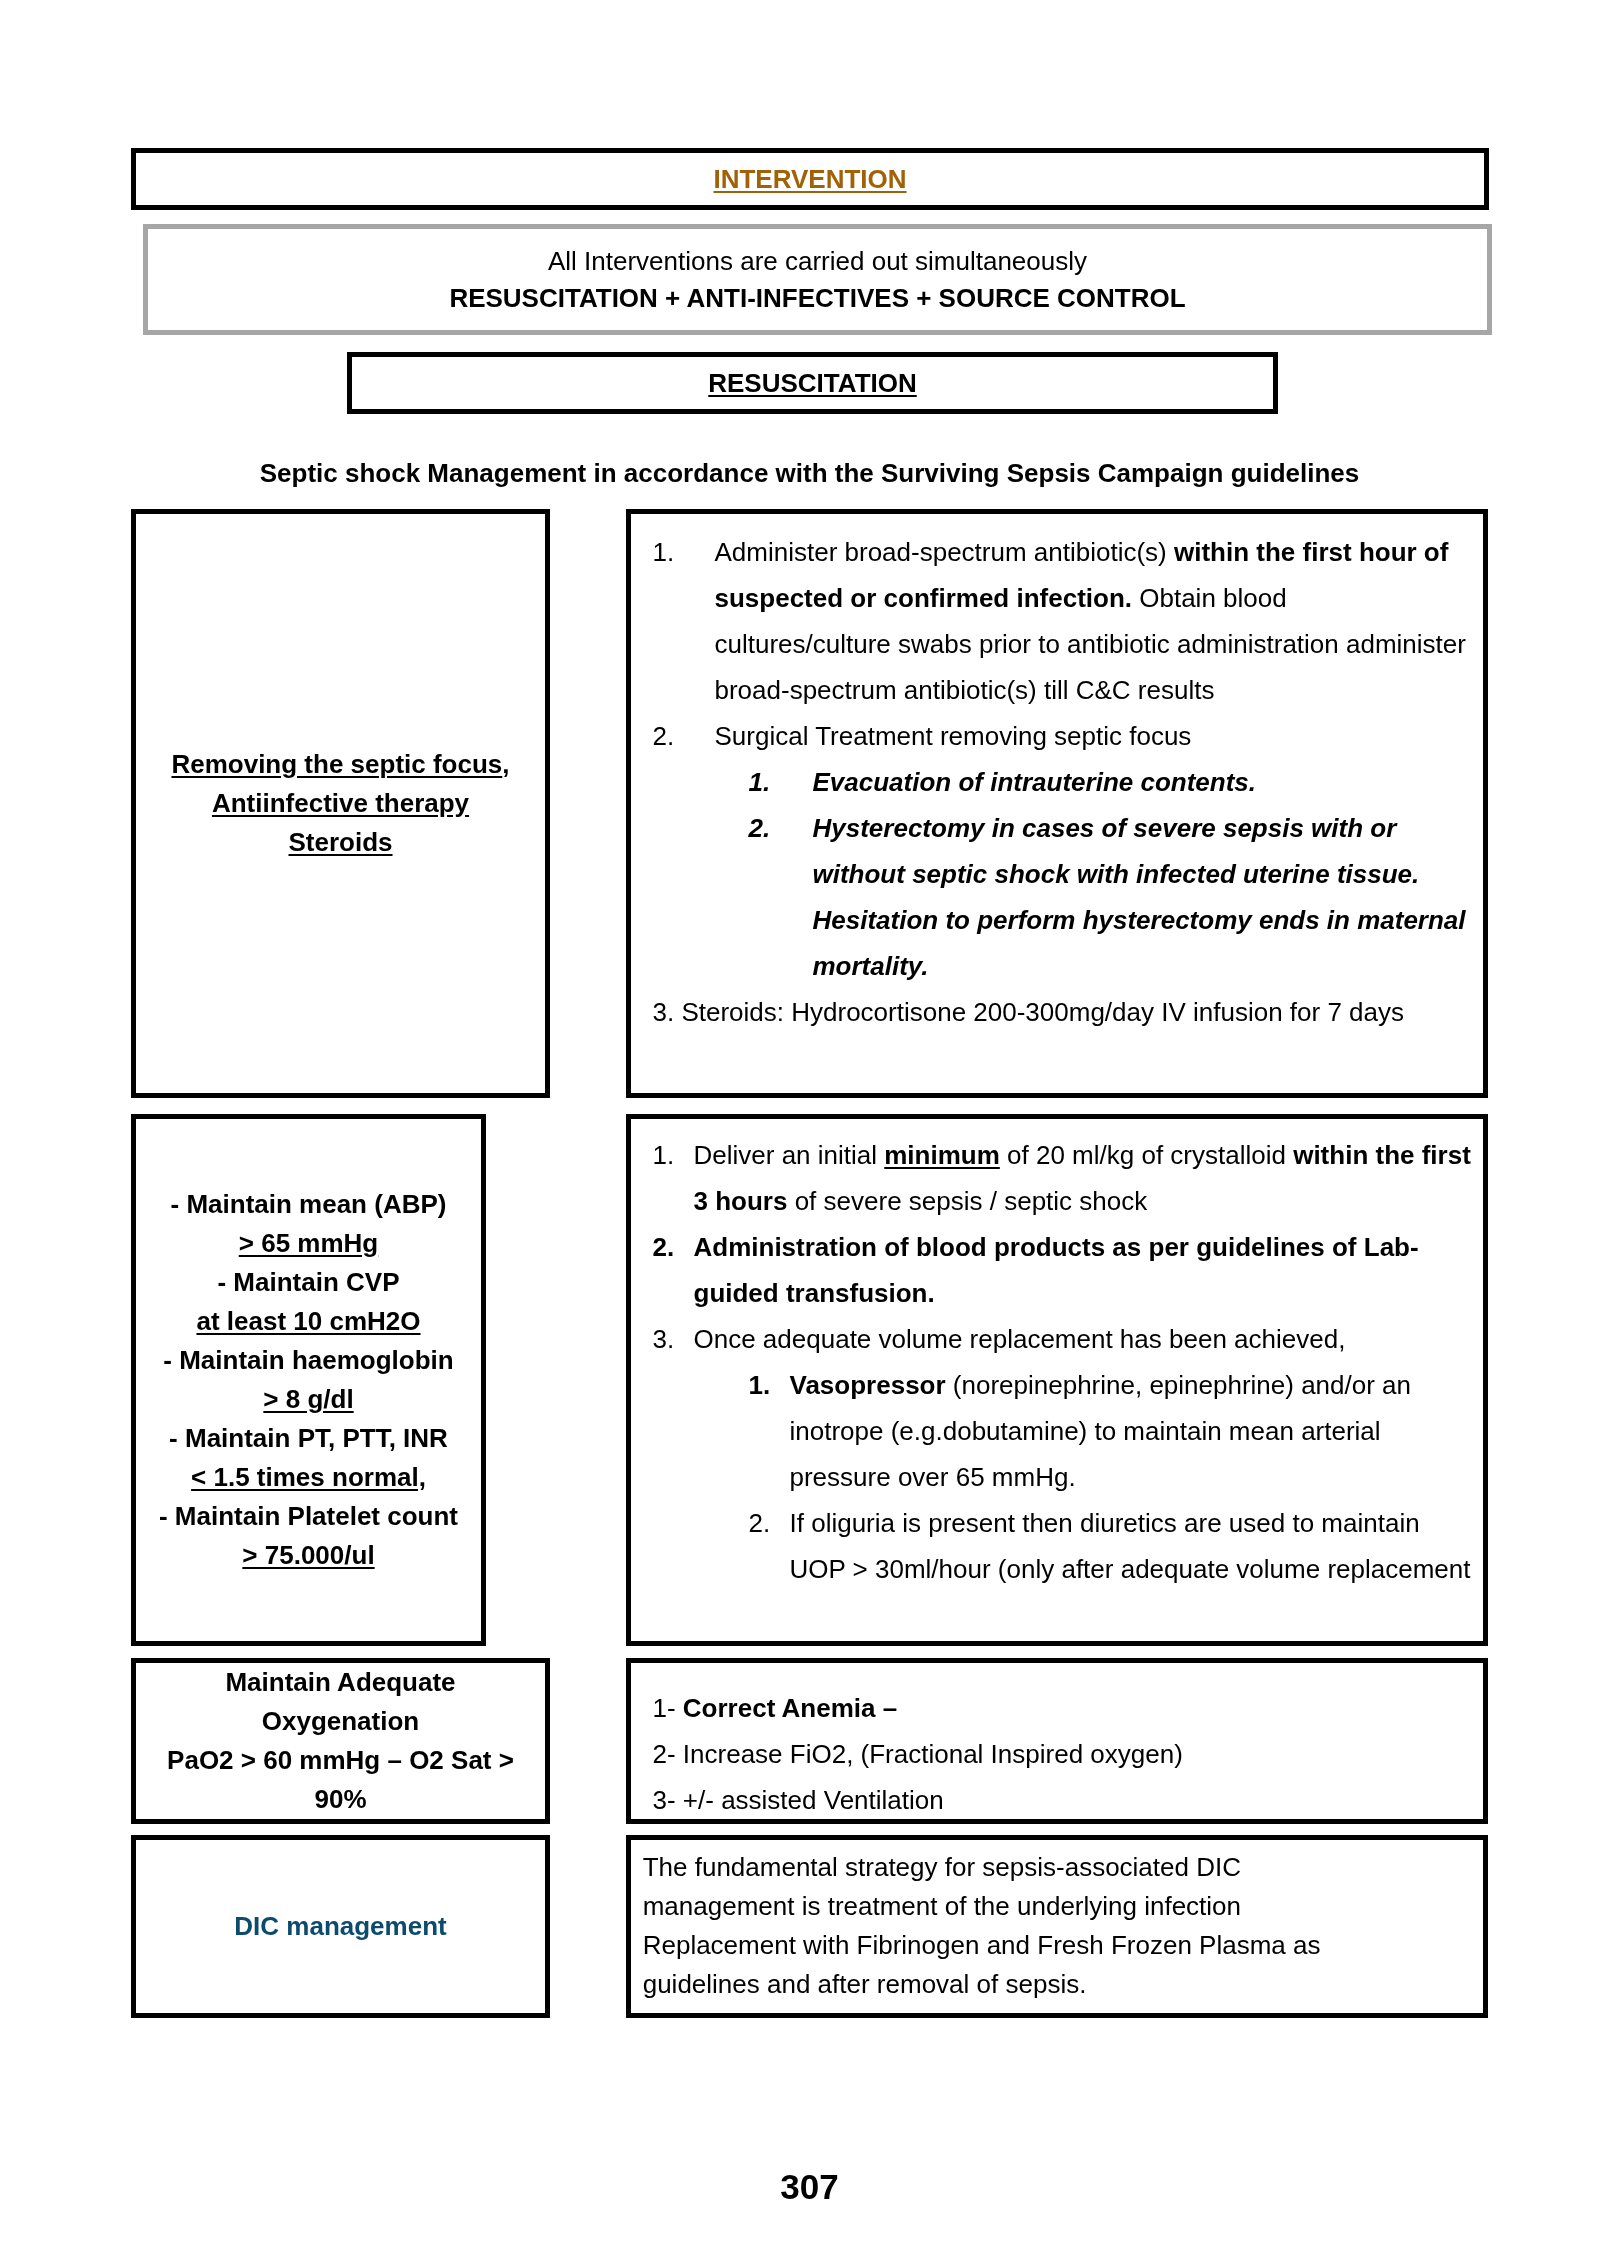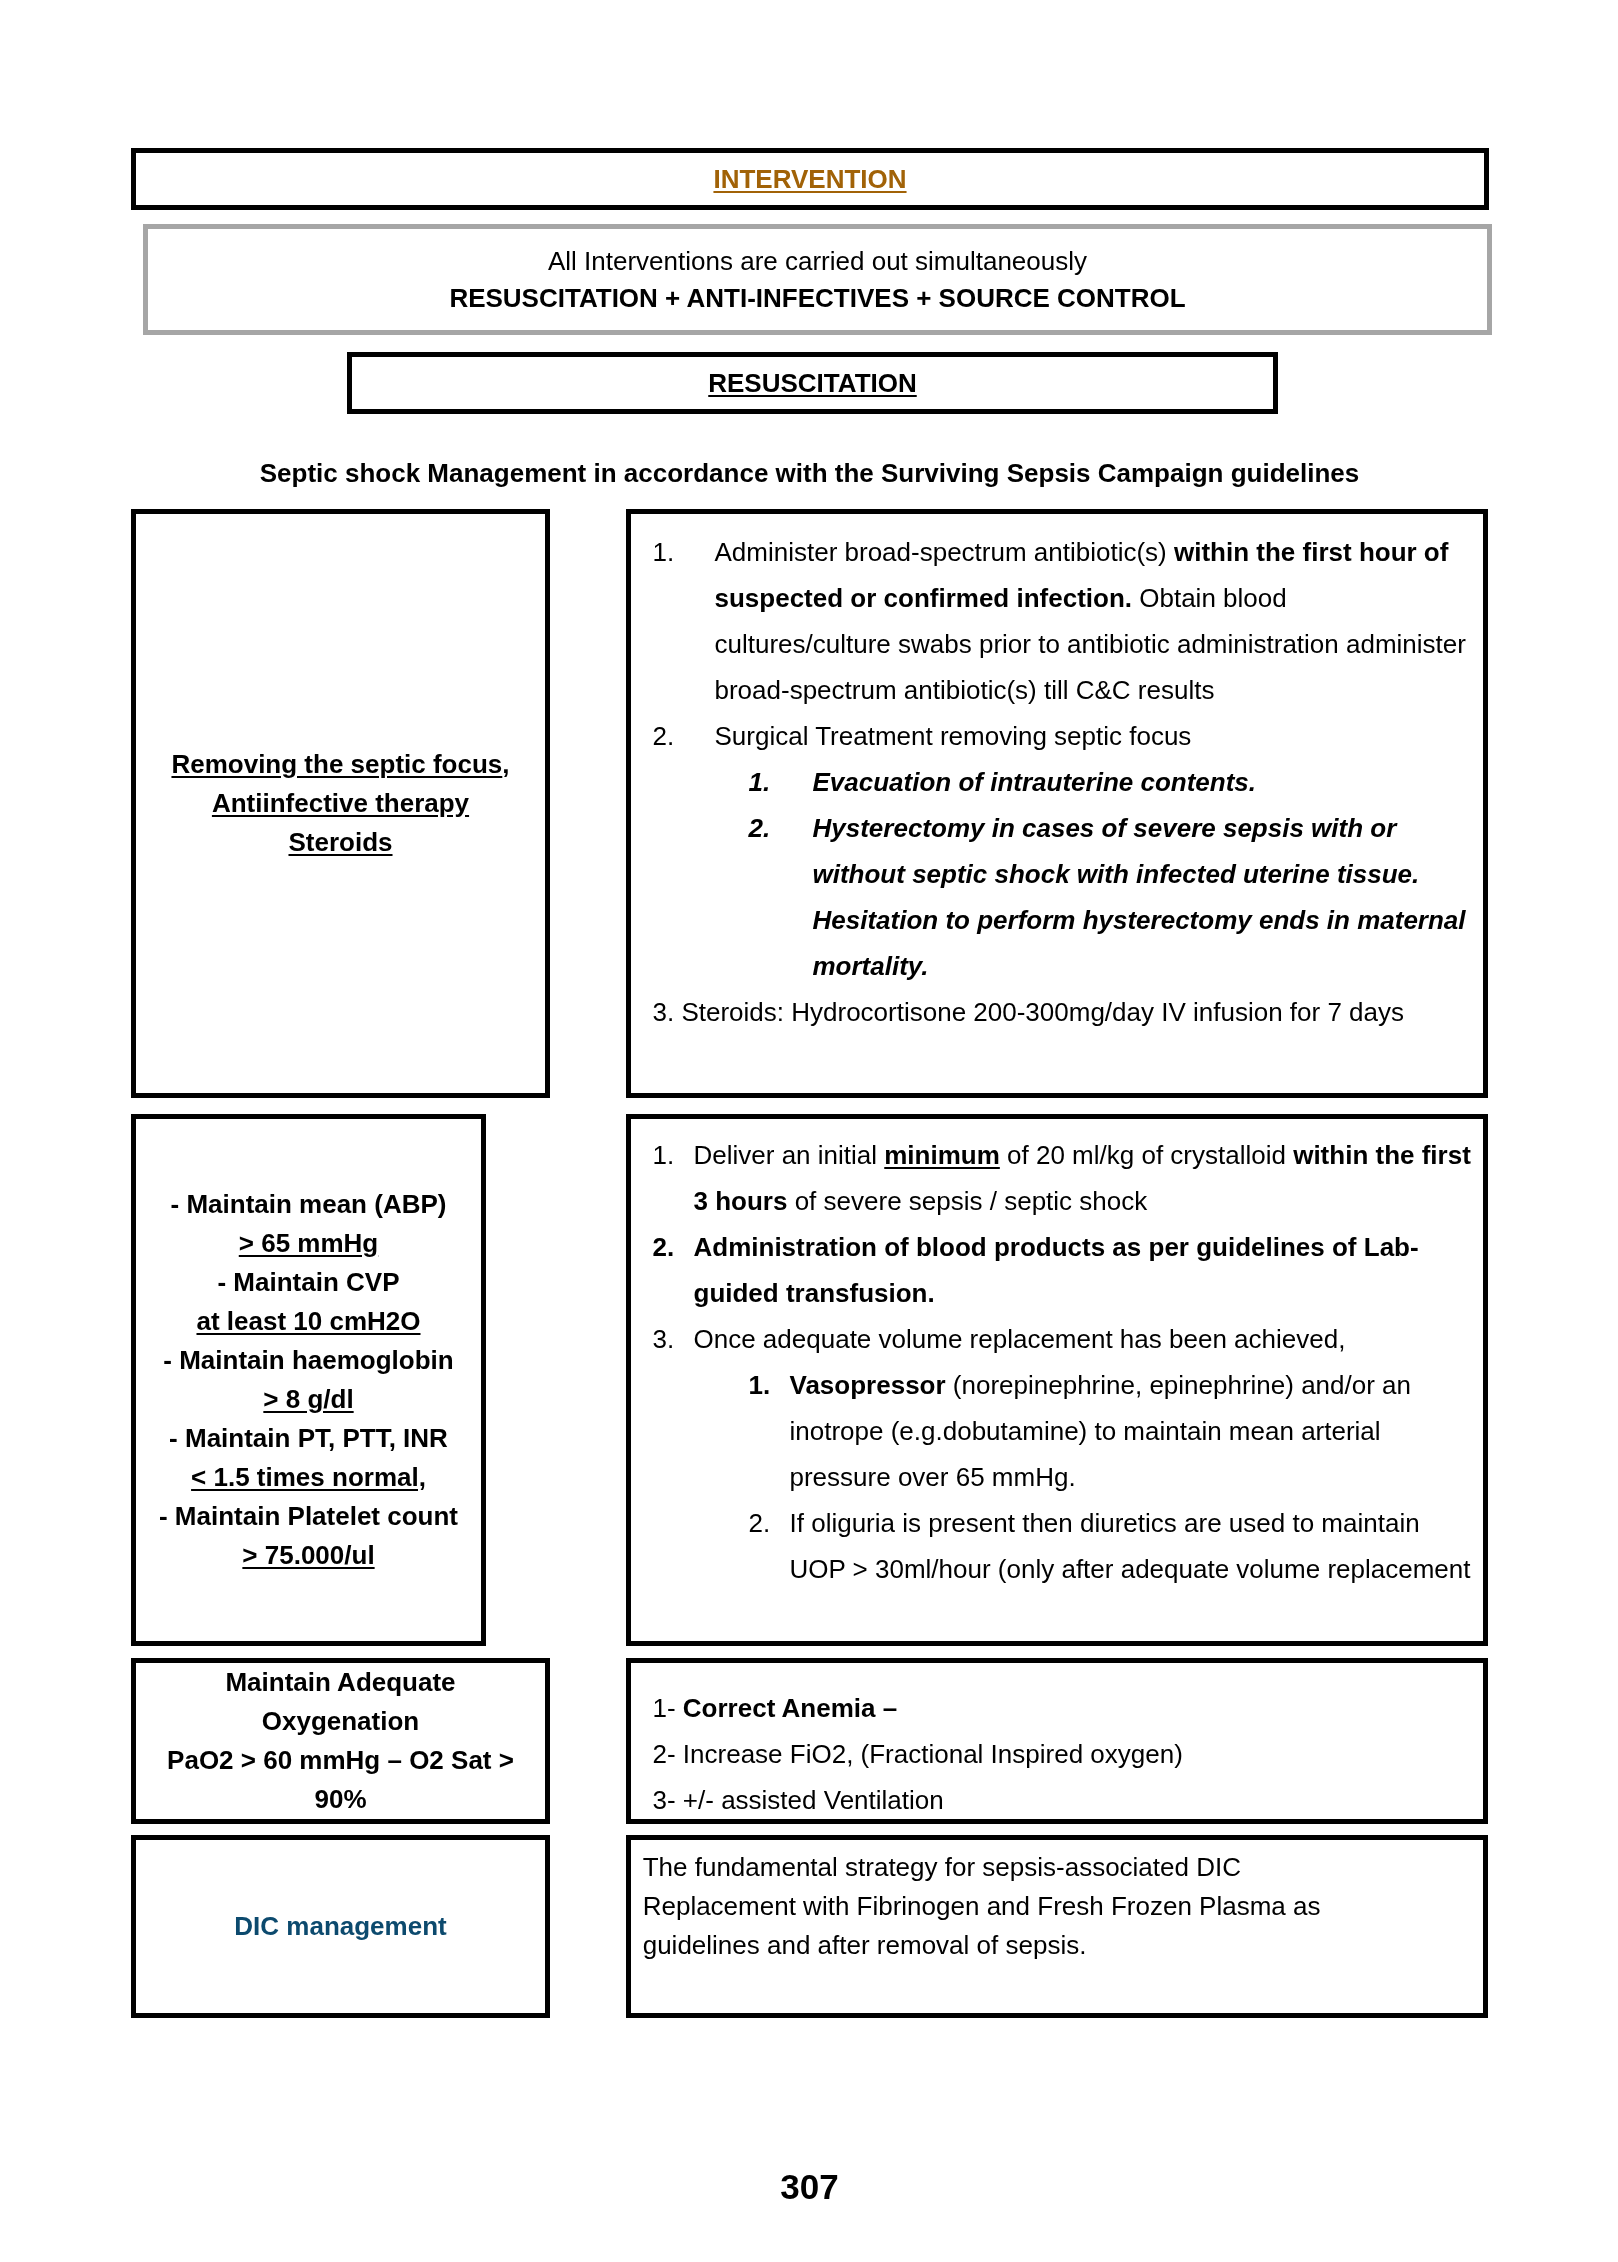--- a/index.html
+++ b/index.html
@@ -129,19 +129,20 @@
   </div>
 </div>
 
 <div class="box center leftcol" style="left:131px; top:1835px; width:419px; height:183px;">
   <div class="red">DIC management</div>
 </div>
 
 <div class="box" style="left:626px; top:1835px; width:862px; height:183px;">
   <div class="list" style="left:11.7px; top:7.8px; width:839px; line-height:39px;">
     <div>The fundamental strategy for sepsis-associated DIC</div>
+    <div>management is treatment of the underlying infection</div>
     <div>Replacement with Fibrinogen and Fresh Frozen Plasma as</div>
     <div>guidelines and after removal of sepsis.</div>
   </div>
 </div>
 
 <div id="pagenum">307</div>
 
 
 </body></html>

